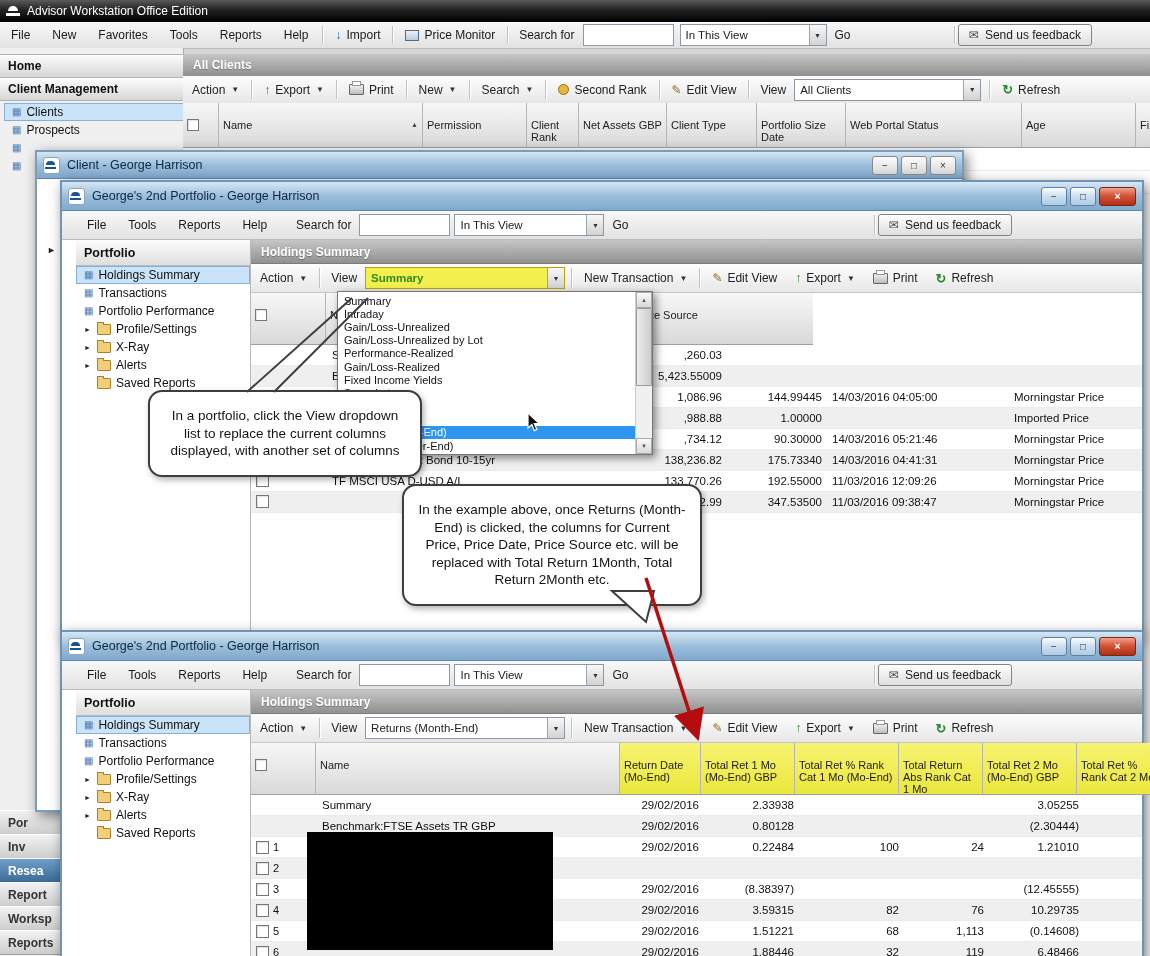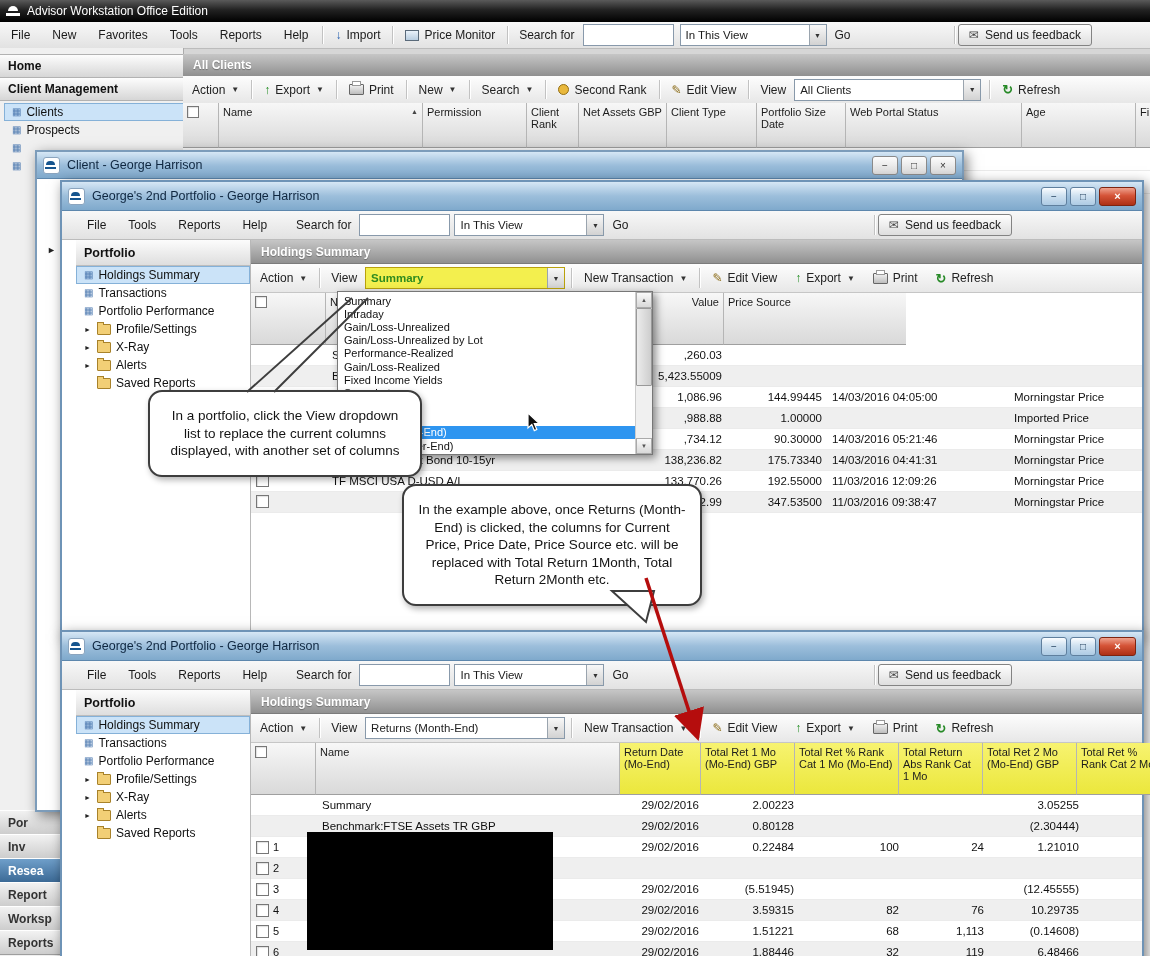--- a/index.html
+++ b/index.html
@@ -85,21 +85,21 @@
   .iref{color:#278a27;font-weight:bold;font-size:13px}
   .ipen{color:#8a6a14;font-size:12px}
   .ienv{color:#4a4a4a;font-size:12px}
   .imon{width:12px;height:9px;border:1px solid #5a6a7a;background:linear-gradient(#eaf2fa,#b8cde0);flex:0 0 auto}
   .imedal{width:9px;height:9px;border-radius:50%;background:#e9b83c;border:1px solid #946f14;flex:0 0 auto}
   .cbx{width:11px;height:11px;background:#fff;border:1px solid #777;flex:0 0 auto;
        box-shadow:inset 1px 1px 1px rgba(0,0,0,.12);display:inline-block}
 
   
   .hc{background:linear-gradient(#f7f7f7,#d9d9d9);border-right:1px solid #b5b5b5;
-      border-bottom:1px solid #9f9f9f;font-size:11px;color:#1c1c1c;padding:3px 4px;
+      border-bottom:1px solid #9f9f9f;font-size:11px;color:#1c1c1c;padding:16px 4px;
       overflow:hidden;line-height:12px;flex:0 0 auto}
   .hc.yel{background:linear-gradient(#f7f370,#ebe73c)}
   .hc.num{text-align:right}
   .trow{display:flex;border-bottom:1px solid #ebebeb;font-size:11.5px;align-items:center;
       flex:0 0 auto;background:#fff}
   .trow.alt{background:#efefef}
   .tc{padding:0 5px;overflow:hidden;white-space:nowrap;flex:0 0 auto}
   .num{text-align:right}
   .rownum{font-size:11px;margin-left:4px}
 
@@ -427,21 +427,20 @@
               <span>Print</span>
             </span>
           <span class="tbi">
               <span class="iref">↻</span>
               <span>Refresh</span>
             </span>
         </div>
         <div style="display:flex;height:52px;flex:0 0 auto">
           <div class="hc" style="width:66px"><span class="cbx" style="width:10px;height:10px"></span></div>
           <div class="hc" style="width:296px"><span>Name</span></div>
-          <div class="hc num" style="width:84px"><span>Value</span></div>
           <div class="hc" style="width:174px;border-right:none"><span>Price Source</span></div>
         </div>
         <div>
           <div class="trow" style="height:20px">
             <div class="tc" style="width:66px"></div>
             <div class="tc" style="width:296px">Summary</div>
             <div class="tc num" style="width:84px">,260.03</div>
             <div class="tc num" style="width:90px"></div>
             <div class="tc" style="width:172px"></div>
             <div class="tc" style="width:174px"></div>
@@ -646,21 +645,21 @@
           <div class="hc yel" style="width:75px"><span>Total Return Abs Rank Cat 1 Mo</span></div>
           <div class="hc yel" style="width:85px"><span>Total Ret 2 Mo (Mo-End) GBP</span></div>
           <div class="hc yel" style="width:75px"><span>Total Ret % Rank Cat 2 Mo</span></div>
 
         </div>
         <div>
           <div class="trow" style="height:20px">
             <div class="tc" style="width:56px"></div>
             <div class="tc" style="width:295px">Summary</div>
             <div class="tc num" style="width:72px">29/02/2016</div>
-            <div class="tc num" style="width:85px">2.00223</div>
+            <div class="tc num" style="width:85px">2.33938</div>
             <div class="tc num" style="width:95px"></div>
             <div class="tc num" style="width:75px"></div>
             <div class="tc num" style="width:85px">3.05255</div>
             <div class="tc num" style="width:75px"></div>
             <div class="tc" style="width:46px"></div>
           </div>
           <div class="trow alt" style="height:20px">
             <div class="tc" style="width:56px"></div>
             <div class="tc" style="width:295px">Benchmark:FTSE Assets TR GBP</div>
             <div class="tc num" style="width:72px">29/02/2016</div>
@@ -699,21 +698,21 @@
             <div class="tc num" style="width:75px"></div>
             <div class="tc" style="width:46px"></div>
           </div>
           <div class="trow" style="height:20px">
             <div class="tc r" style="width:56px">
                 <span class="cbx"></span>
                 <span class="rownum">3</span>
               </div>
             <div class="tc" style="width:295px"></div>
             <div class="tc num" style="width:72px">29/02/2016</div>
-            <div class="tc num" style="width:85px">(5.51945)</div>
+            <div class="tc num" style="width:85px">(8.38397)</div>
             <div class="tc num" style="width:95px"></div>
             <div class="tc num" style="width:75px"></div>
             <div class="tc num" style="width:85px">(12.45555)</div>
             <div class="tc num" style="width:75px"></div>
             <div class="tc" style="width:46px"></div>
           </div>
           <div class="trow alt" style="height:20px">
             <div class="tc r" style="width:56px">
                 <span class="cbx"></span>
                 <span class="rownum">4</span>

